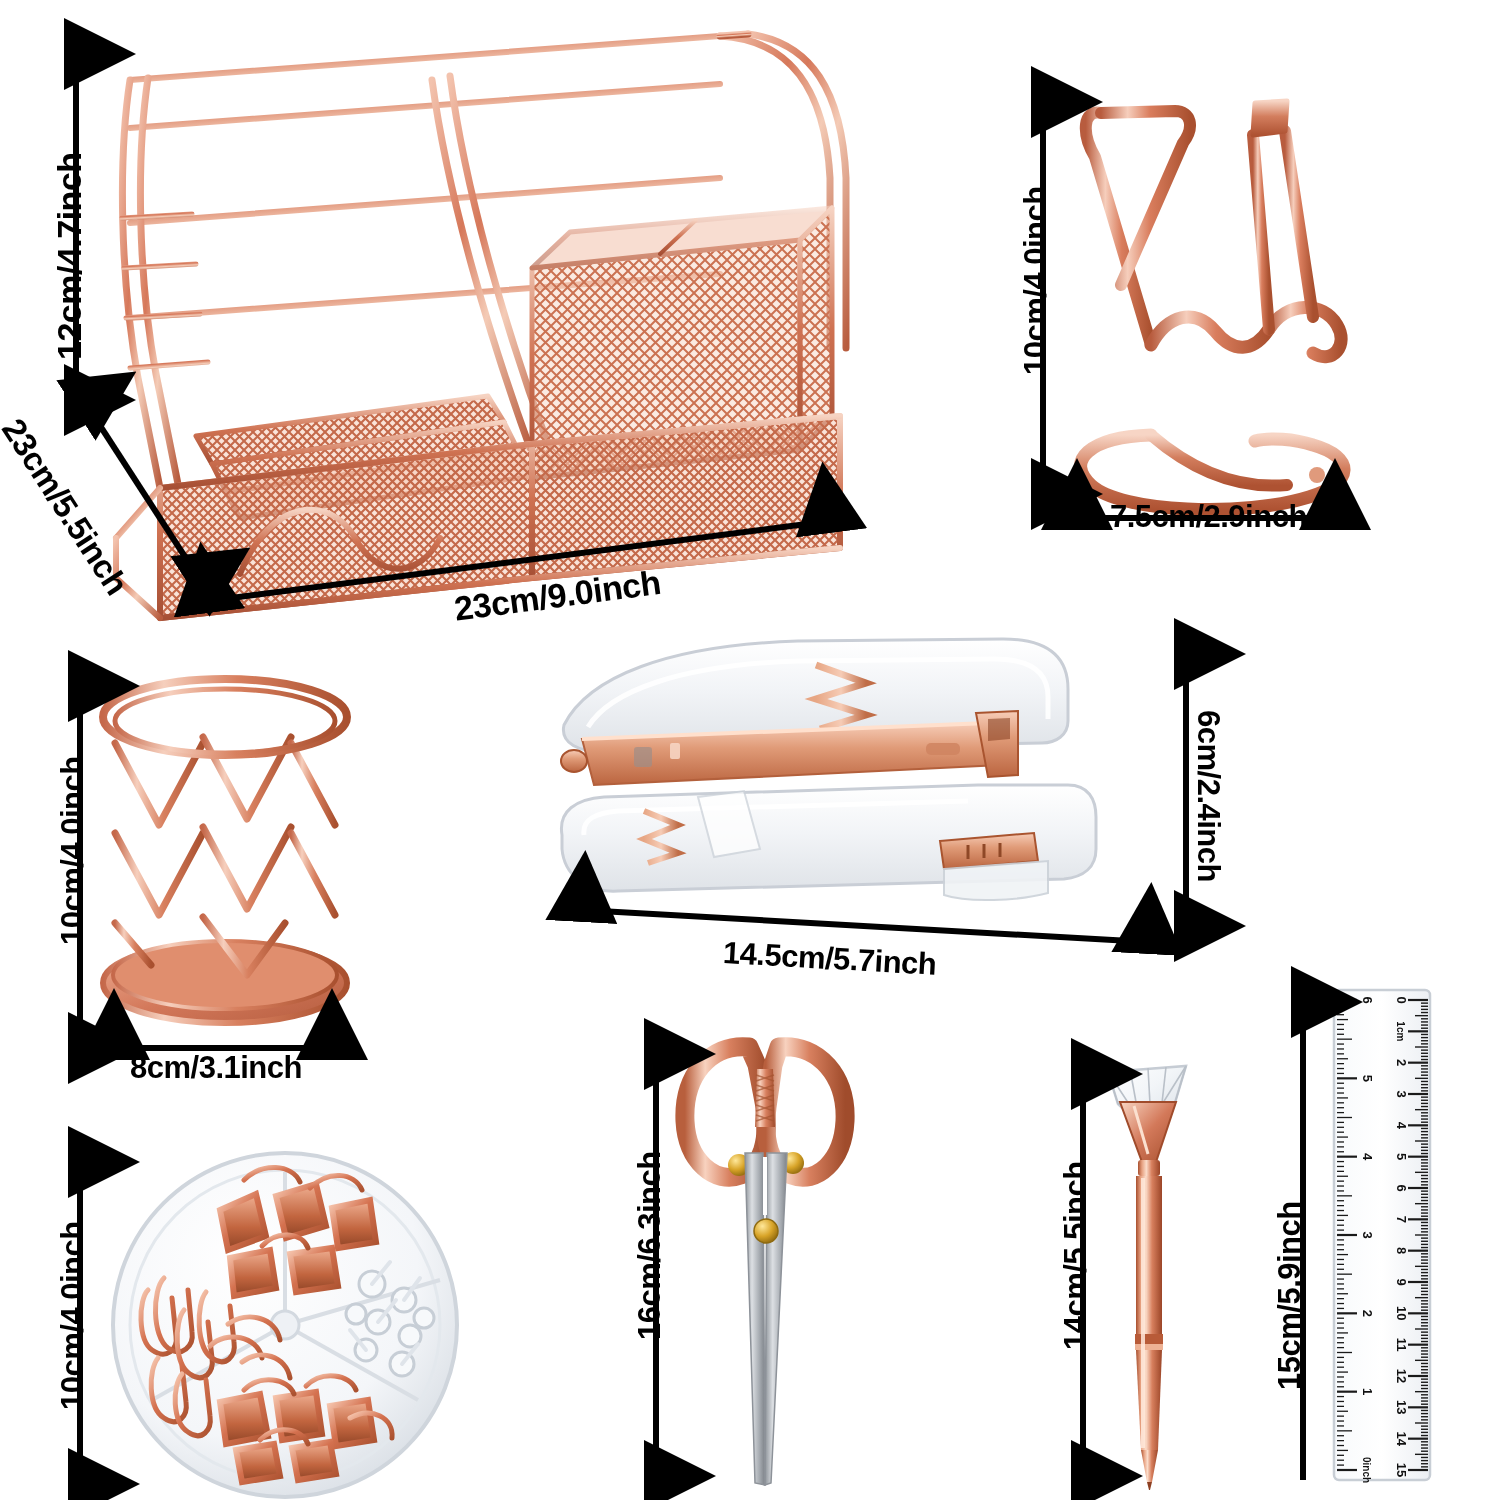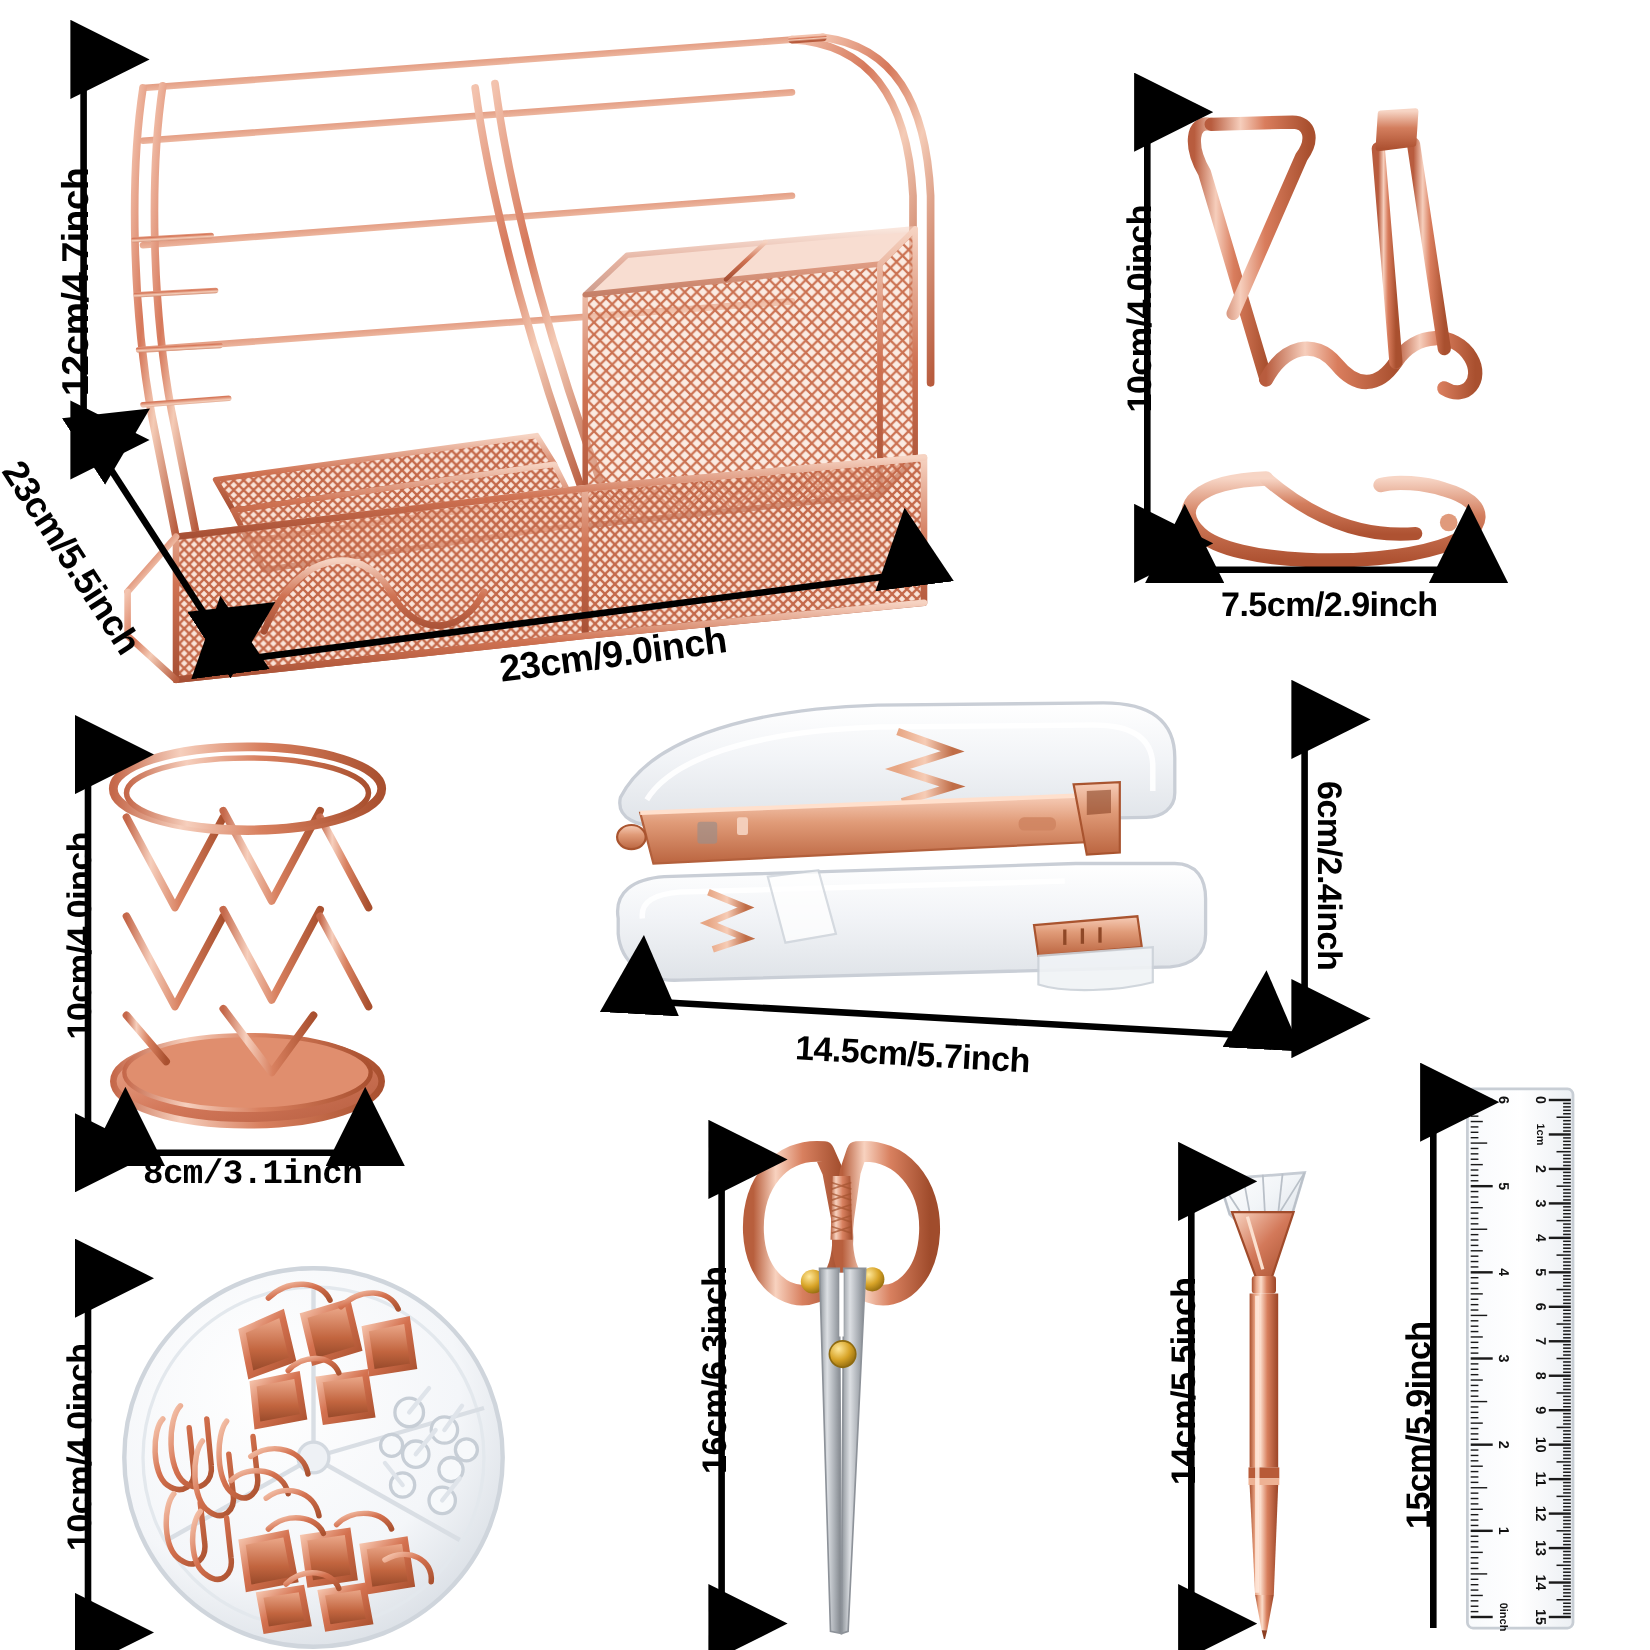--- a/index.html
+++ b/index.html
@@ -236,21 +236,21 @@
     <defs>
       <marker id="pwL" markerWidth="12" markerHeight="12" refX="6" refY="10" orient="auto">
         <path d="M6 0 L12 12 L0 12 Z" fill="#000"></path>
       </marker>
       <marker id="pwR" markerWidth="12" markerHeight="12" refX="6" refY="10" orient="auto">
         <path d="M6 0 L12 12 L0 12 Z" fill="#000"></path>
       </marker>
     </defs>
     <line x1="14" y1="18" x2="272" y2="18" stroke="#000" stroke-width="6" marker-start="url(#pwL)" marker-end="url(#pwR)"></line>
   </svg>
-  <div class="dim-label nosel" style="left:1110px; top:532px; font-size:31px;">7.5cm/2.9inch</div>
+  <div class="dim-label nosel" style="left:1110px; top:499px; font-size:31px;">7.5cm/2.9inch</div>
 
   <div class="item-wrap" style="left:95px; top:665px;">
     <svg width="260" height="380" viewBox="0 0 260 380">
       <defs>
         <linearGradient id="cup1" x1="0" y1="0" x2="1" y2="0">
           <stop offset="0%" stop-color="#c5684a"></stop>
           <stop offset="25%" stop-color="#f6cfbd"></stop>
           <stop offset="55%" stop-color="#d8805f"></stop>
           <stop offset="100%" stop-color="#a9502f"></stop>
         </linearGradient>
@@ -310,21 +310,21 @@
     <defs>
       <marker id="pcL" markerWidth="12" markerHeight="12" refX="6" refY="10" orient="auto">
         <path d="M6 0 L12 12 L0 12 Z" fill="#000"></path>
       </marker>
       <marker id="pcR" markerWidth="12" markerHeight="12" refX="6" refY="10" orient="auto">
         <path d="M6 0 L12 12 L0 12 Z" fill="#000"></path>
       </marker>
     </defs>
     <line x1="14" y1="18" x2="232" y2="18" stroke="#000" stroke-width="6" marker-start="url(#pcL)" marker-end="url(#pcR)"></line>
   </svg>
-  <div class="dim-label nosel" style="left:130px; top:1050px; font-size:31px;font-family:Liberation Mono, monospace;">8cm/3.1inch</div>
+  <div class="dim-label nosel" style="left:130px; top:1050px; font-size:31px;">8cm/3.1inch</div>
 
   <div class="item-wrap" style="left:548px; top:635px;">
     <svg width="620" height="300" viewBox="0 0 620 300">
       <defs>
         <linearGradient id="acr" x1="0" y1="0" x2="0" y2="1">
           <stop offset="0%" stop-color="#ffffff"></stop>
           <stop offset="45%" stop-color="#f2f4f7"></stop>
           <stop offset="100%" stop-color="#dfe3e8"></stop>
         </linearGradient>
         <linearGradient id="metal" x1="0" y1="0" x2="0" y2="1">

